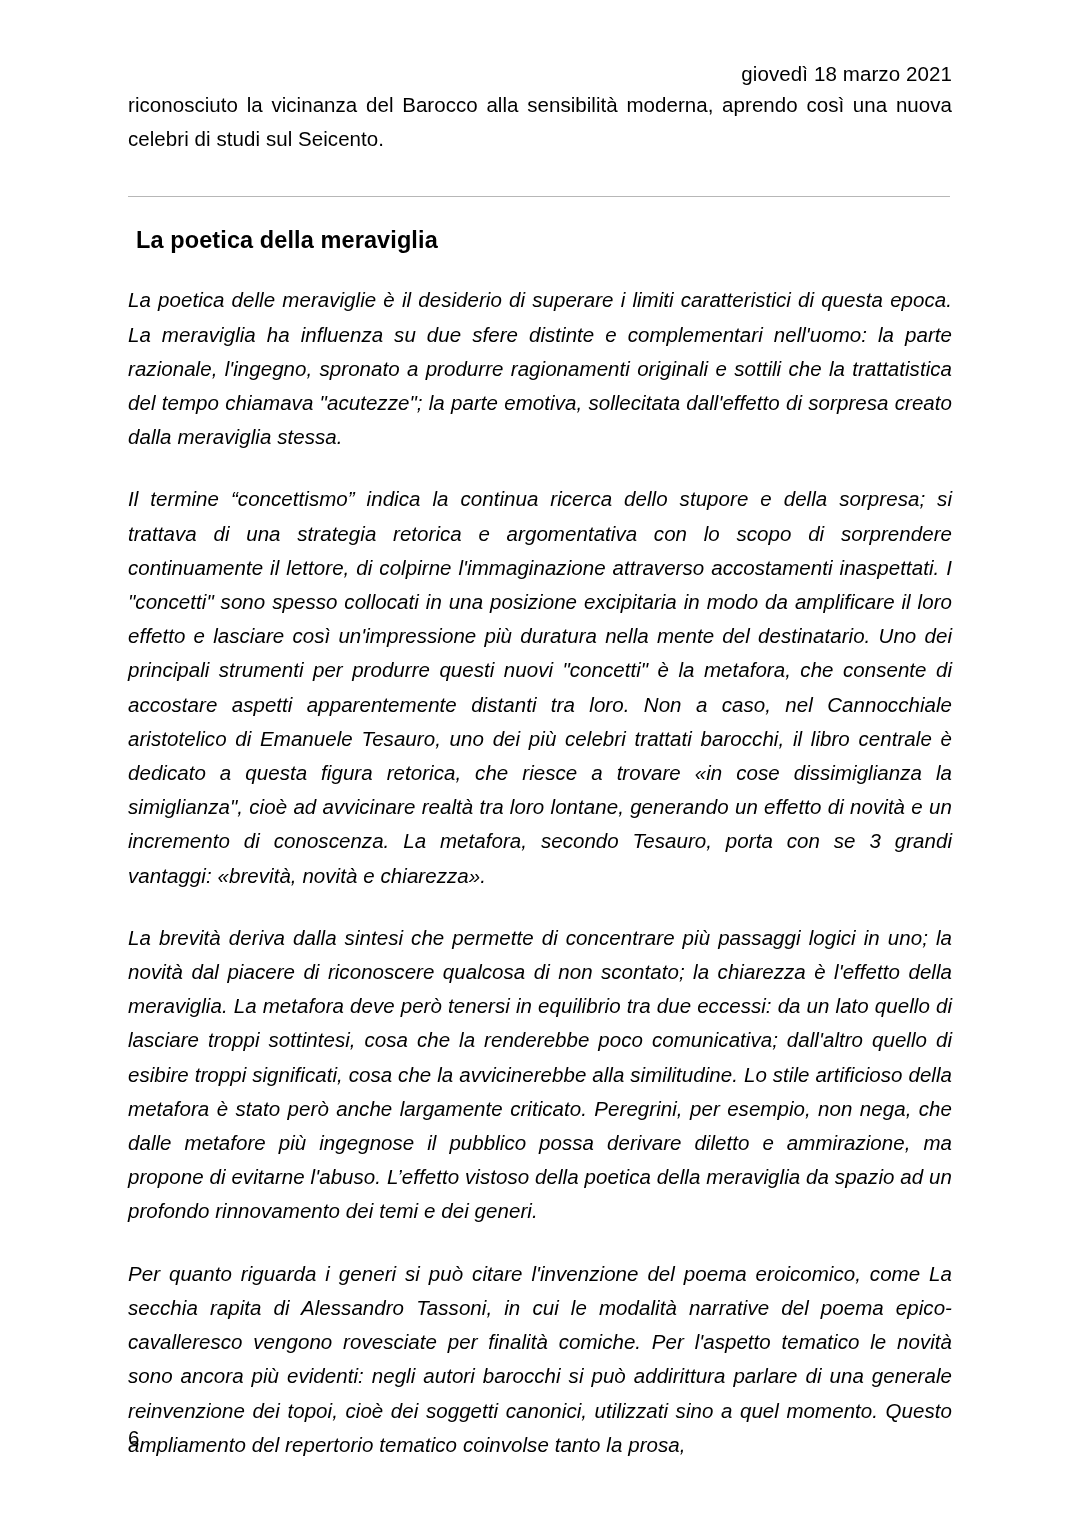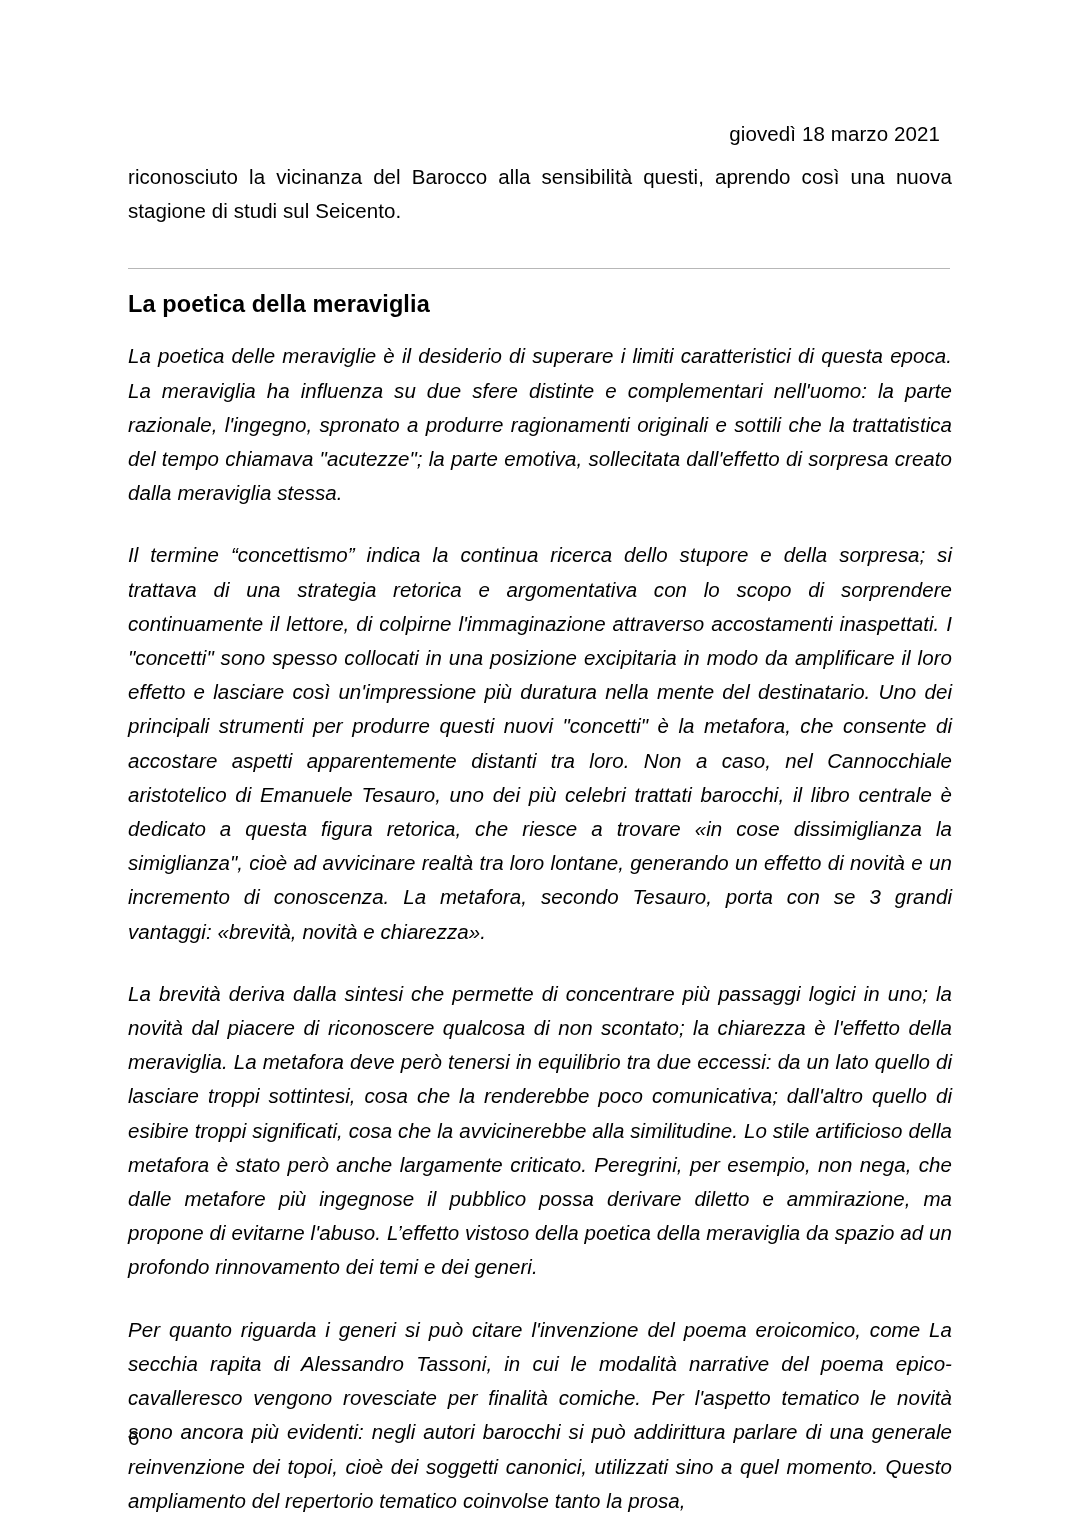--- a/index.html
+++ b/index.html
@@ -25,22 +25,22 @@
   .content {
     position: absolute;
     left: 128px;
     top: 0;
     width: 824px;
   }
   .header-date {
     text-align: right;
     font-size: 20.5px;
     line-height: 28px;
-    margin: 12px;
-    padding-top: 108px;
+    margin: 0;
+    padding-top: 60px;
     letter-spacing: 0.1px;
   }
   p.body-text {
     margin: 0;
     font-size: 20.5px;
     line-height: 34.2px;
     text-align: justify;
     text-justify: inter-word;
     letter-spacing: 0.05px;
     word-spacing: 0.1px;
@@ -58,21 +58,21 @@
     width: 822px;
     height: 0;
   }
   .rule-wrap {
     padding-top: 40px;
   }
   h2.section-title {
     font-size: 23.5px;
     line-height: 30px;
     font-weight: bold;
-    margin: 0;
+    margin: 8px;
     padding-top: 20px;
     letter-spacing: 0.1px;
   }
   .after-title {
     padding-top: 20px;
     font-style: italic;
   }
   .page-number {
     position: absolute;
     left: 128px;
@@ -84,21 +84,21 @@
 </style>
 </head>
 <body>
 
 <div class="page">
 
   <div class="content">
 
     <div class="header-date">giovedì 18 marzo 2021</div>
 
-    <p class="body-text para-lead">riconosciuto la vicinanza del Barocco alla sensibilità questi, aprendo così una nuova stagione di studi sul Seicento.</p>
+    <p class="body-text para-lead">riconosciuto la vicinanza del Barocco alla sensibilità moderna, aprendo così una nuova celebri di studi sul Seicento.</p>
 
     <div class="rule-wrap">
       <hr class="section-rule">
     </div>
 
     <h2 class="section-title">La poetica della meraviglia</h2>
 
     <div class="after-title">
       <p class="body-text">La poetica delle meraviglie è il desiderio di superare i limiti caratteristici di questa epoca. La meraviglia ha influenza su due sfere distinte e complementari nell'uomo: la parte razionale, l'ingegno, spronato a produrre ragionamenti originali e sottili che la trattatistica del tempo chiamava "acutezze"; la parte emotiva, sollecitata dall'effetto di sorpresa creato dalla meraviglia stessa.</p>
 

